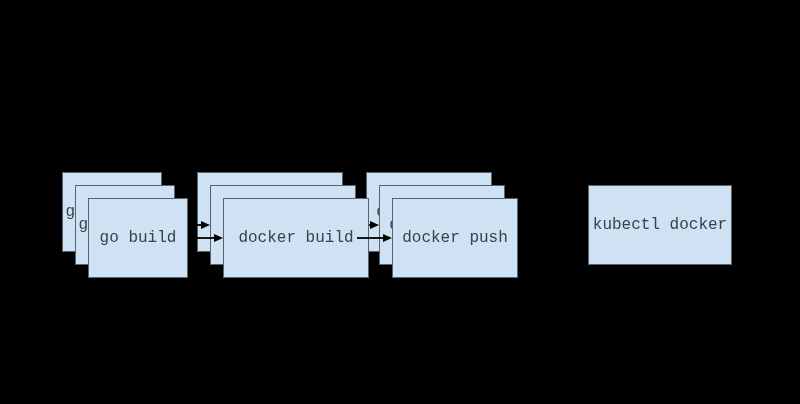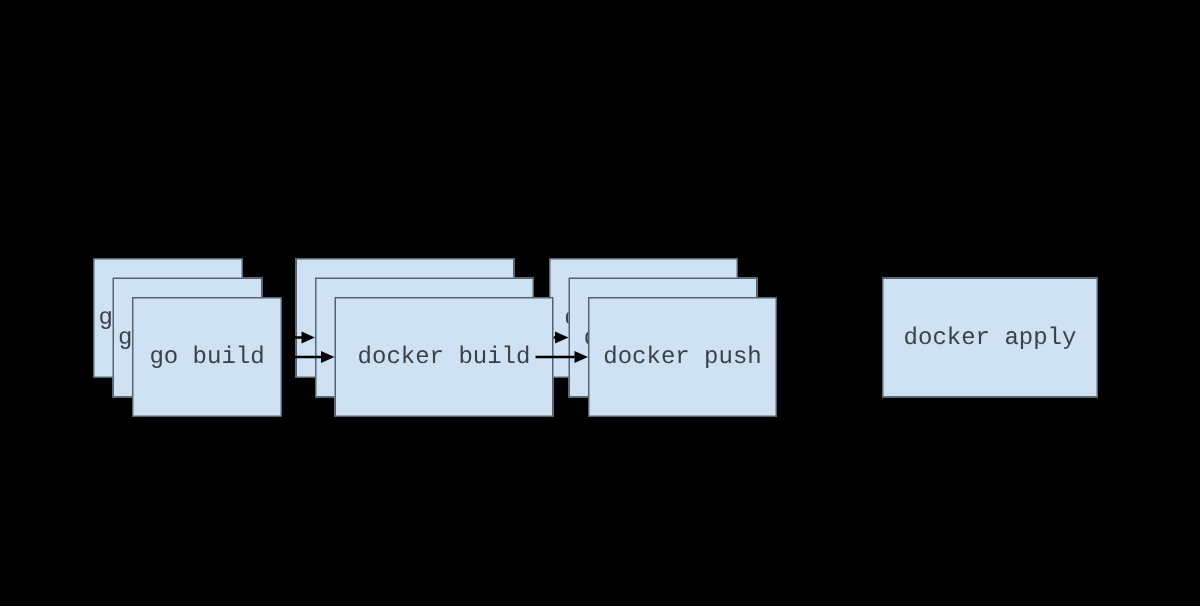--- a/index.html
+++ b/index.html
@@ -35,21 +35,21 @@
   <div class="node go l0">
     <span class="lbl">go build</span>
   </div>
   <div class="node build l0">
     <span class="lbl">docker build</span>
   </div>
   <div class="node push l0">
     <span class="lbl">docker push</span>
   </div>
   <div class="node kubectl">
-    <span class="lbl">docker apply</span>
+    <span class="lbl">kubectl docker</span>
   </div>
 
   <div class="node go l1">
     <span class="lbl">go build</span>
   </div>
   <div class="node build l1">
     <span class="lbl">docker build</span>
   </div>
   <div class="node push l1">
     <span class="lbl">docker push</span>

